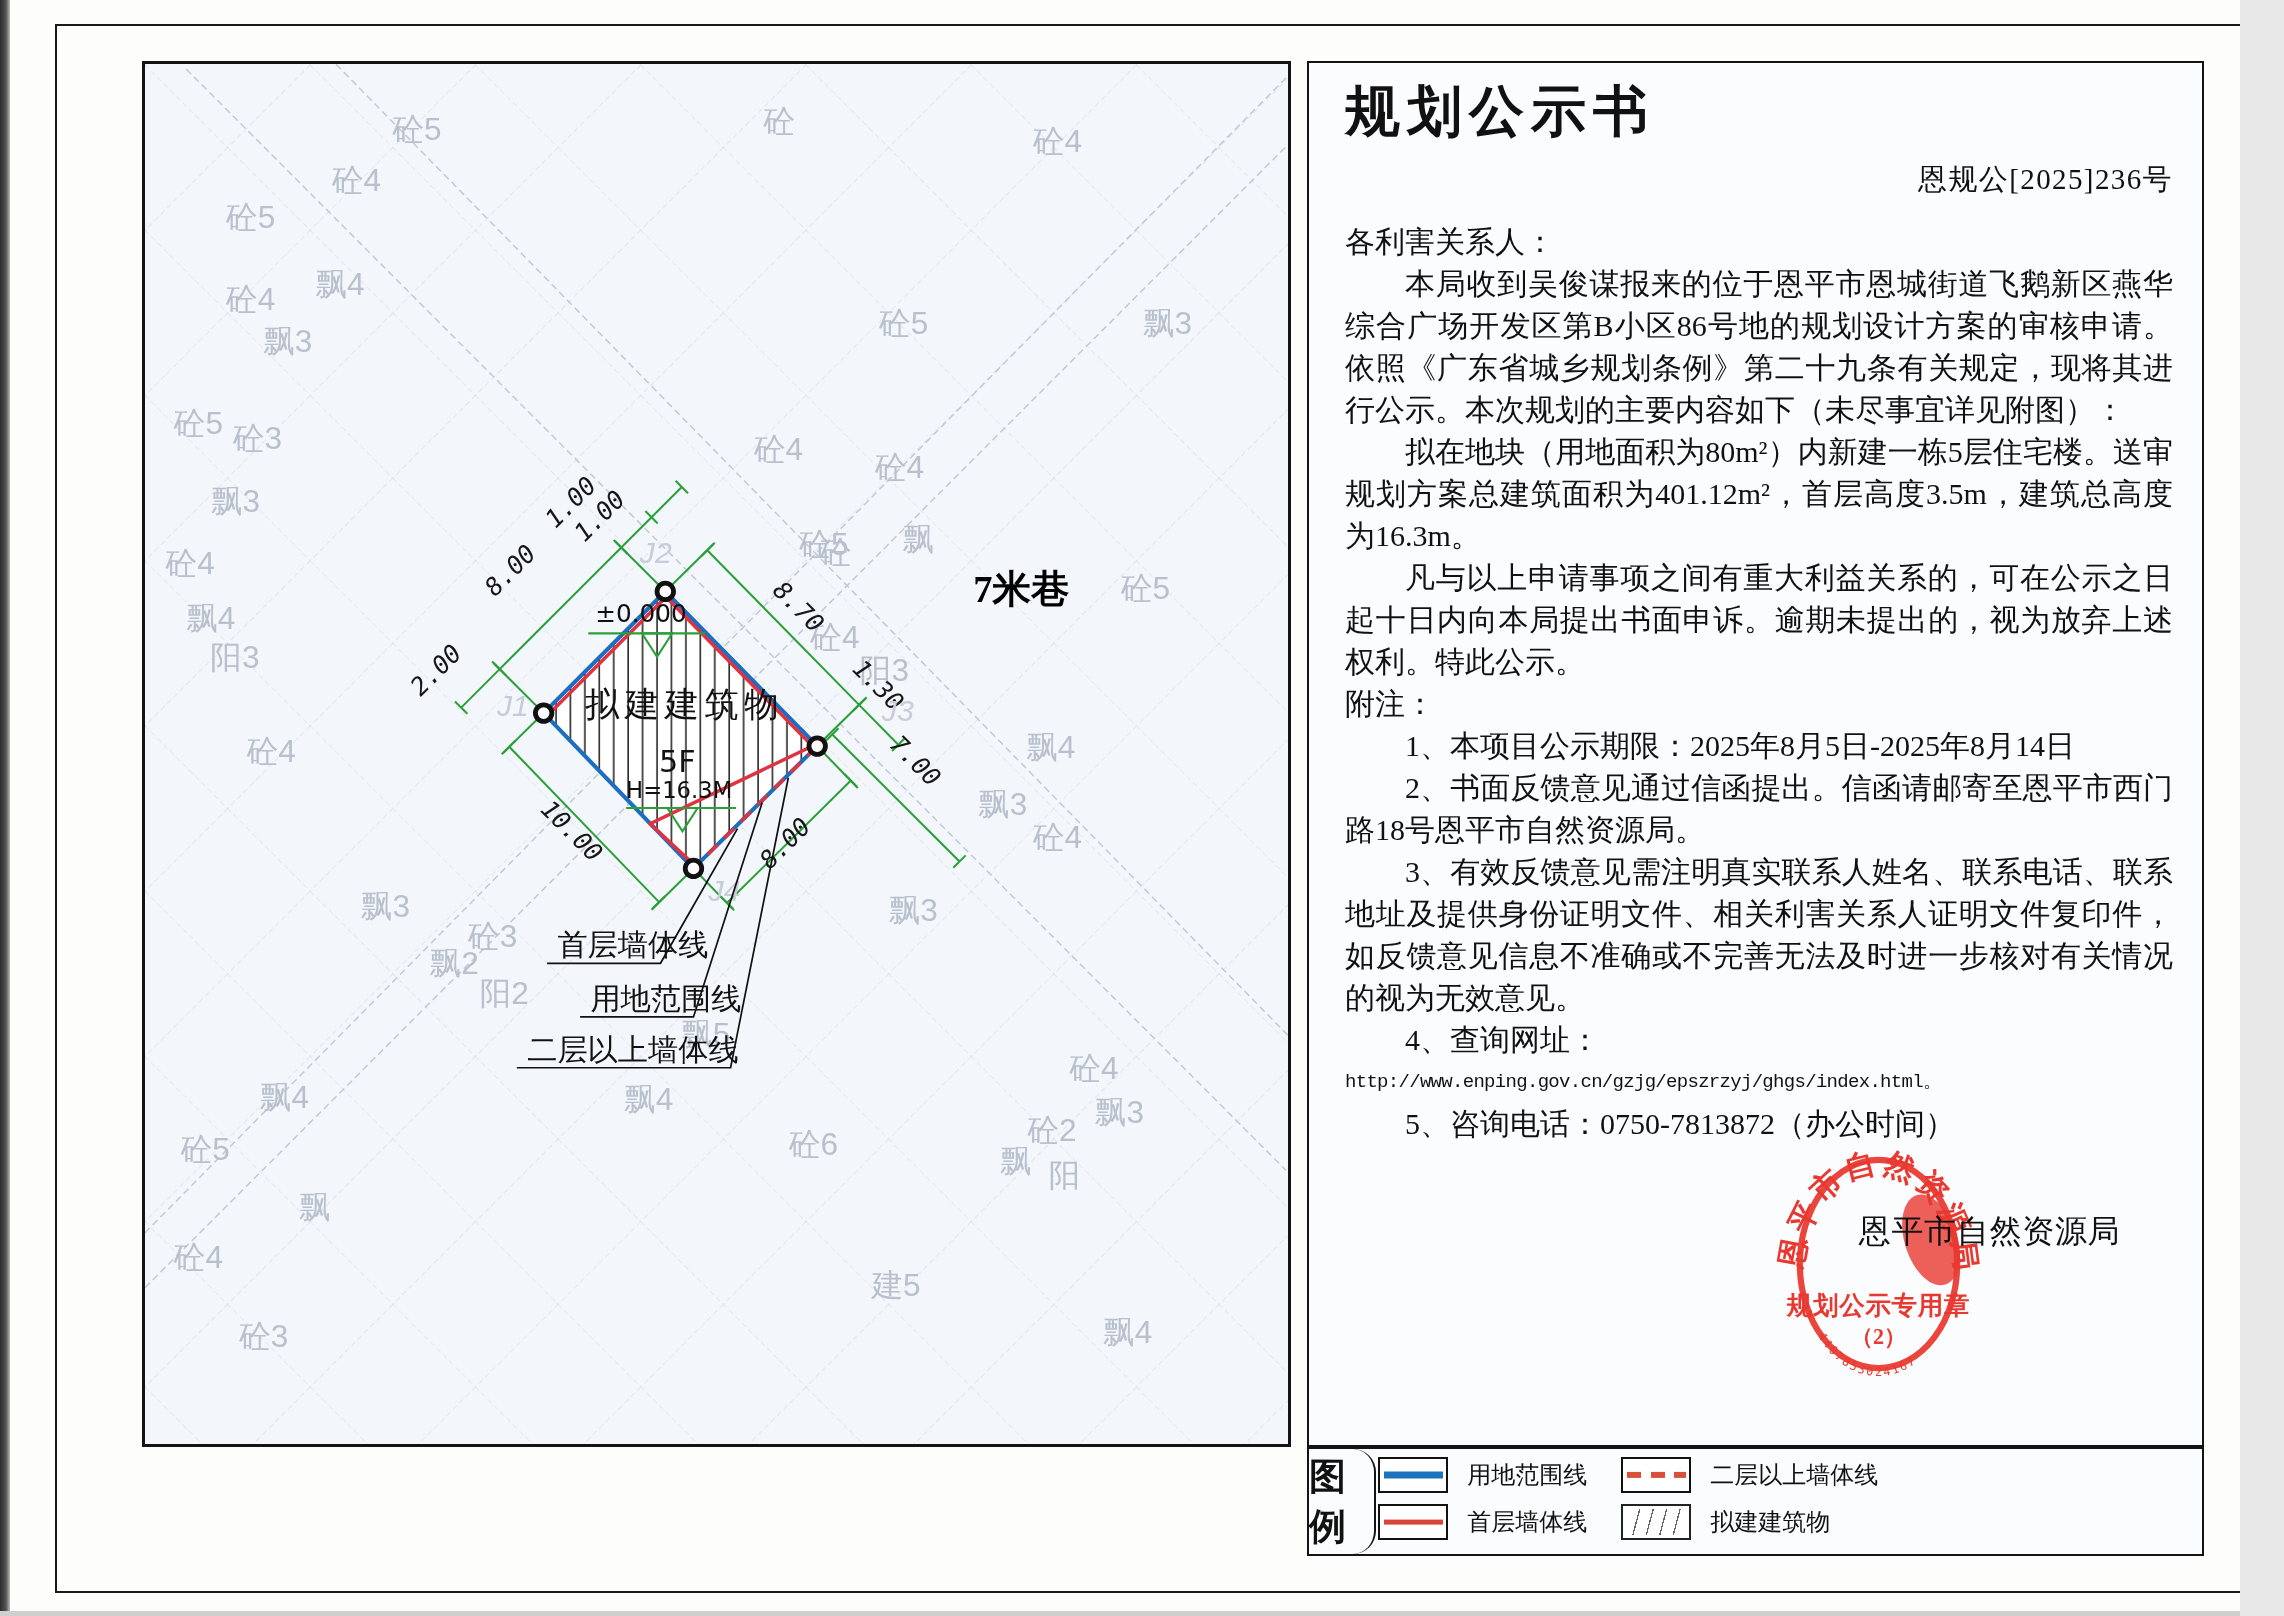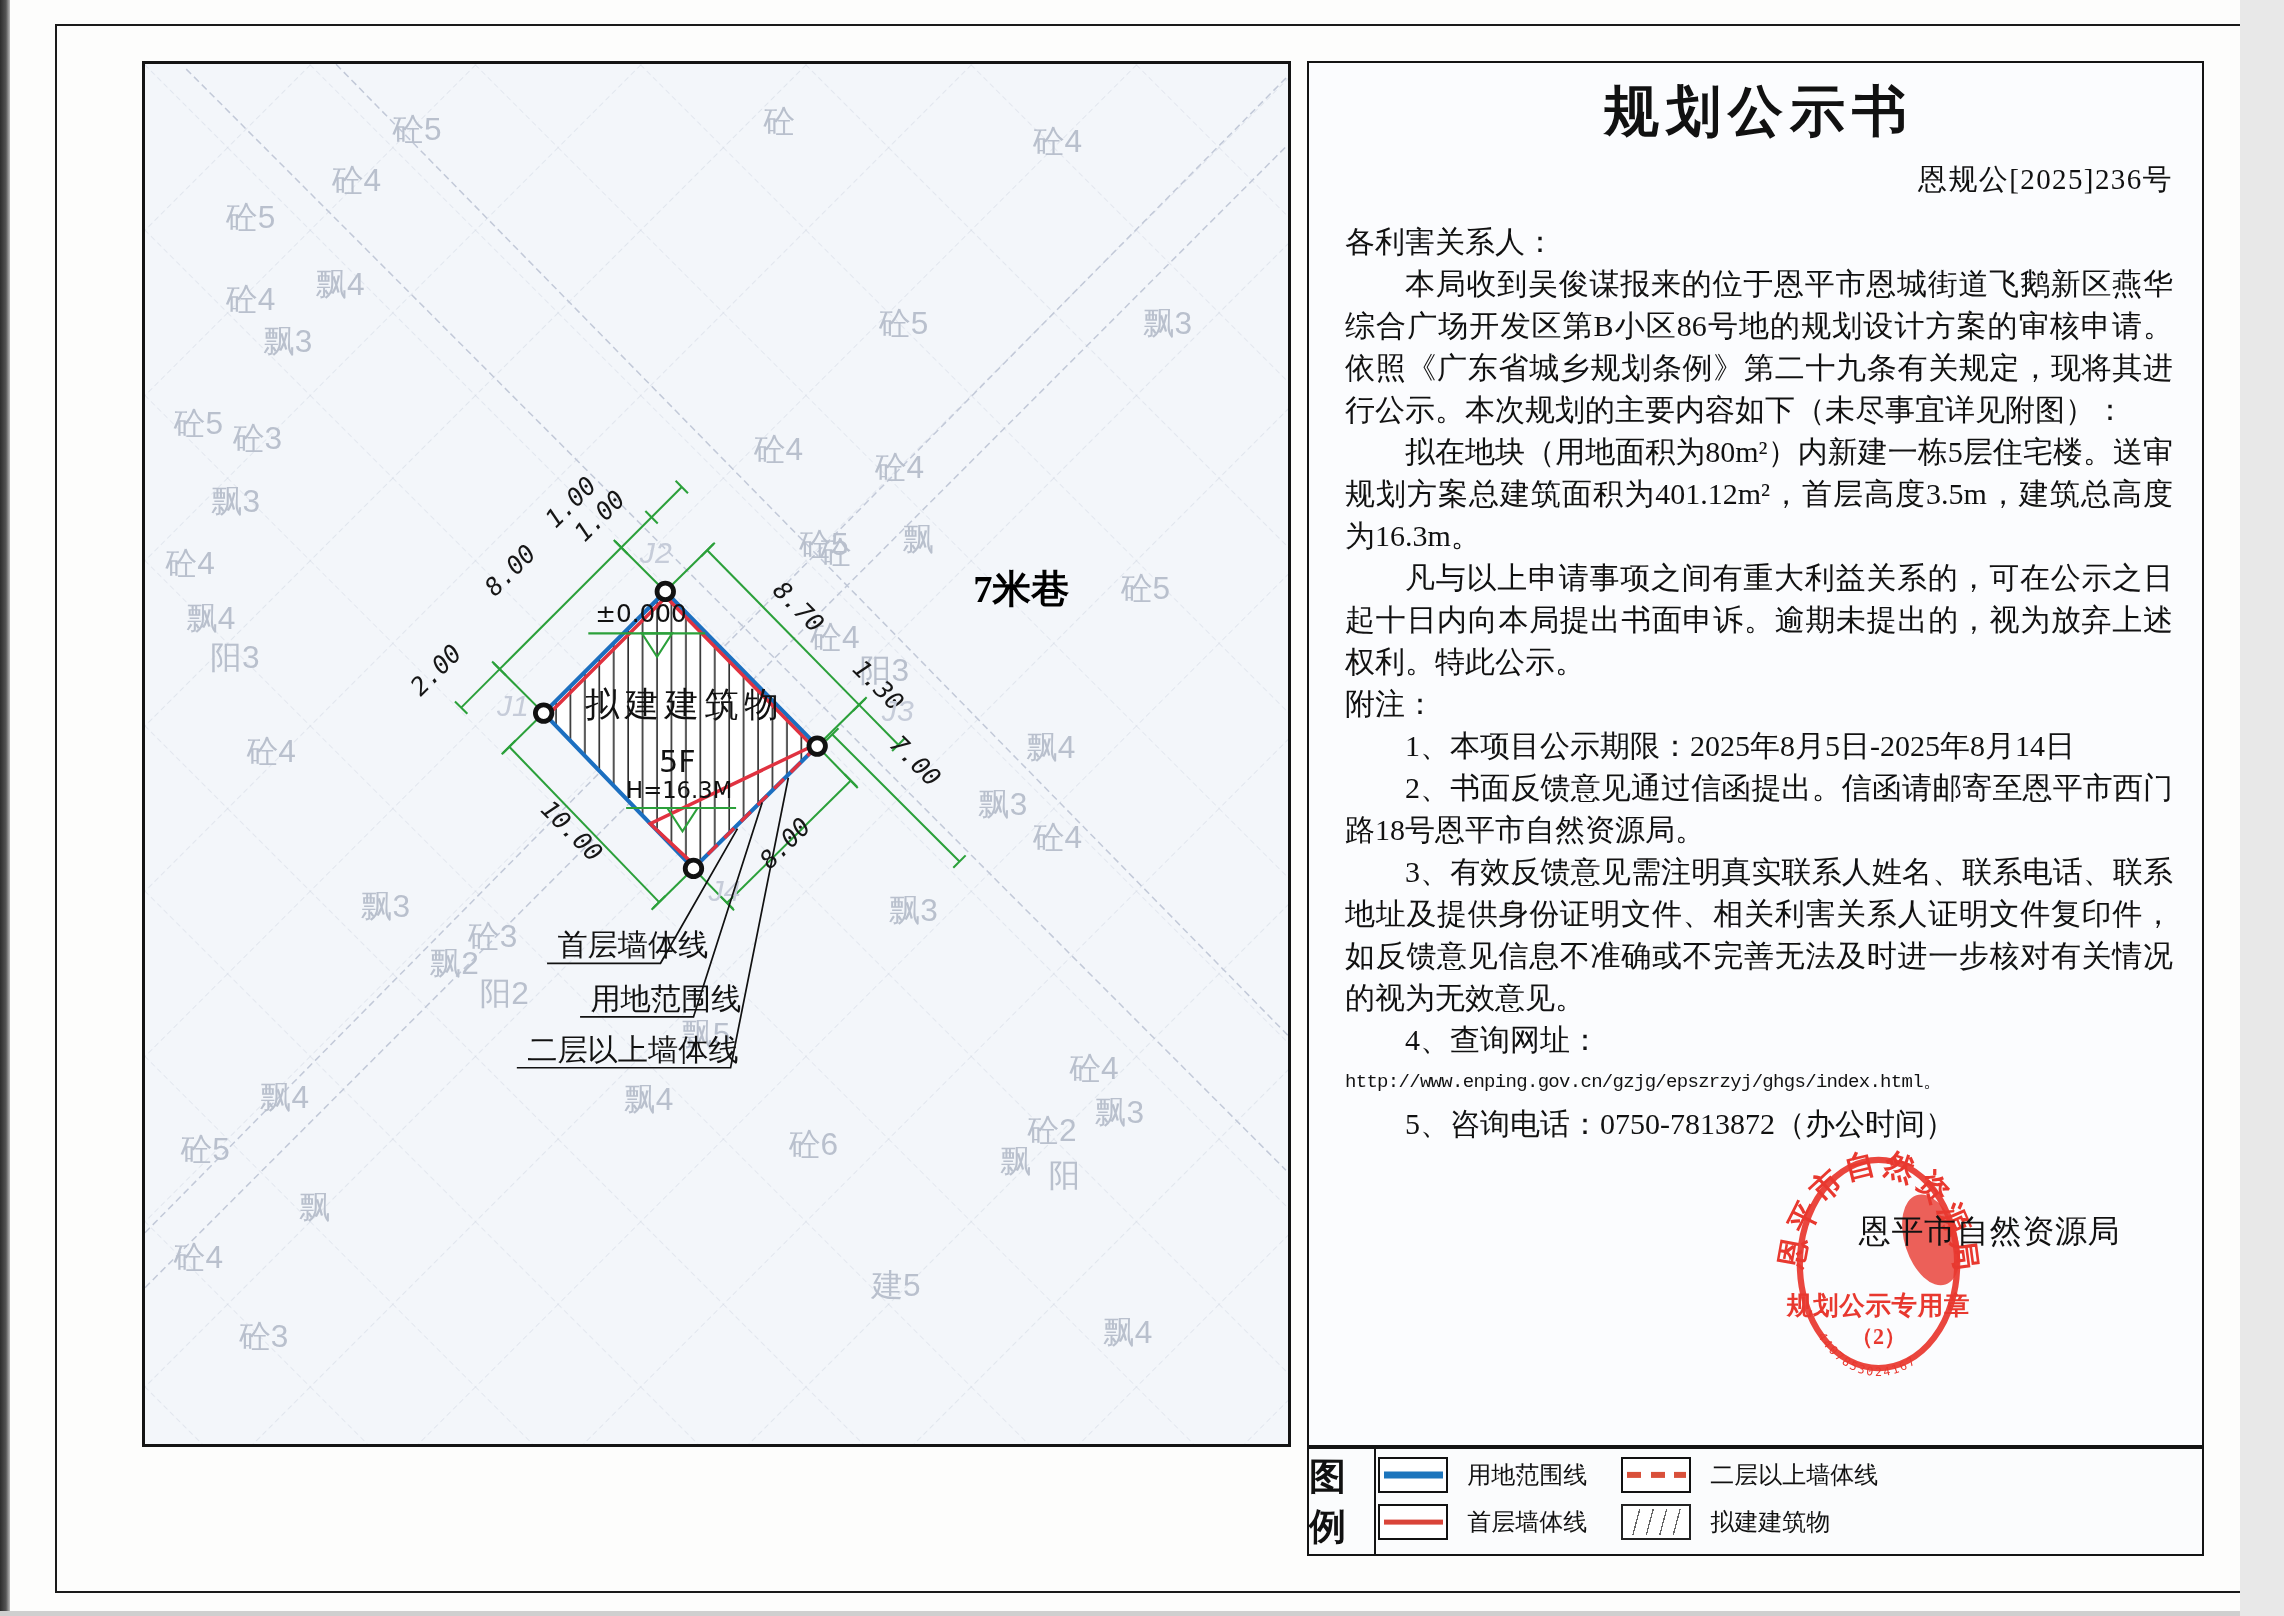--- a/index.html
+++ b/index.html
@@ -23,36 +23,36 @@
   text.anno{fill:#111;font-family:"DejaVu Sans",sans-serif;}
   
   .caption-box{position:absolute;left:142px;top:1447px;width:1149px;height:109px;
         border:3.5px solid #141414;box-sizing:border-box;background:#fbfcfd;
         display:flex;align-items:center;justify-content:center;}
   .caption-box .cap{font-size:32px;font-weight:bold;letter-spacing:1.4px;}
   .legend-box{position:absolute;left:1307px;top:1447px;width:897px;height:109px;
         border:2.8px solid #141414;box-sizing:border-box;background:#fbfcfd;}
   .legend-title{position:absolute;left:0;top:0;bottom:0;width:65px;border-right:2.8px solid #141414;
         display:flex;align-items:center;justify-content:center;font-size:37px;font-weight:bold;
-        writing-mode:horizontal-tb;}
+        writing-mode:horizontal-tb;border-radius:23px;}
   .legend-item{position:absolute;display:flex;align-items:center;gap:19.3px;}
   .sw{width:66px;height:32px;border:2.1px solid #111;background:#fff;position:relative;flex:none;}
   .sw .bar{position:absolute;left:3.5px;right:3.5px;top:50%;transform:translateY(-50%);}
   .sw.blue-solid .bar{height:7px;background:#1c75bc;}
   .sw.red-solid .bar{height:4.8px;background:#d94438;}
   .sw.red-dashed .bar{height:6.2px;background:repeating-linear-gradient(90deg,#d9503a 0 14px,rgba(0,0,0,0) 14px 23.5px);}
   .sw.hatch{border-width:2.8px;border-color:#222;}
   .sw.hatch .bar{top:2.8px;bottom:2.8px;height:auto;transform:none;
         background:repeating-linear-gradient(105deg,rgba(0,0,0,0) 0 11.7px,#666 11.7px 13px);}
   .legend-item .lg-label{font-size:24px;}
   
   .text-panel{position:absolute;left:1307px;top:61px;width:897px;height:1386px;
         border:2.8px solid #141414;box-sizing:border-box;background:#fbfcfe;}
   .tp-inner{position:absolute;left:36px;right:29px;top:0;}
-  .doc-title{text-align:center;font-size:55px;font-weight:bold;letter-spacing:7px;margin-top:12.4px;}
+  .doc-title{text-align:left;font-size:55px;font-weight:bold;letter-spacing:7px;margin-top:12.4px;}
   .doc-no{text-align:right;font-size:29px;margin-top:11px;letter-spacing:1.4px;}
   .body-text{margin-top:21px;font-size:30px;line-height:42px;text-align:justify;}
   .body-text p{margin:0;}
   .body-text p.ind{text-indent:2em;}
   .body-text p.mono{font-family:"Liberation Mono",monospace;font-size:19px;letter-spacing:-0.7px;}
   .signature{position:absolute;left:1796px;top:1210px;width:387px;text-align:center;}
   .signature .ag{font-size:32px;letter-spacing:0.7px;}
   .signature .dt{font-size:31px;margin-top:11px;}
   .stamp{position:absolute;left:1775px;top:1126px;width:207px;height:276px;}
 </style>

